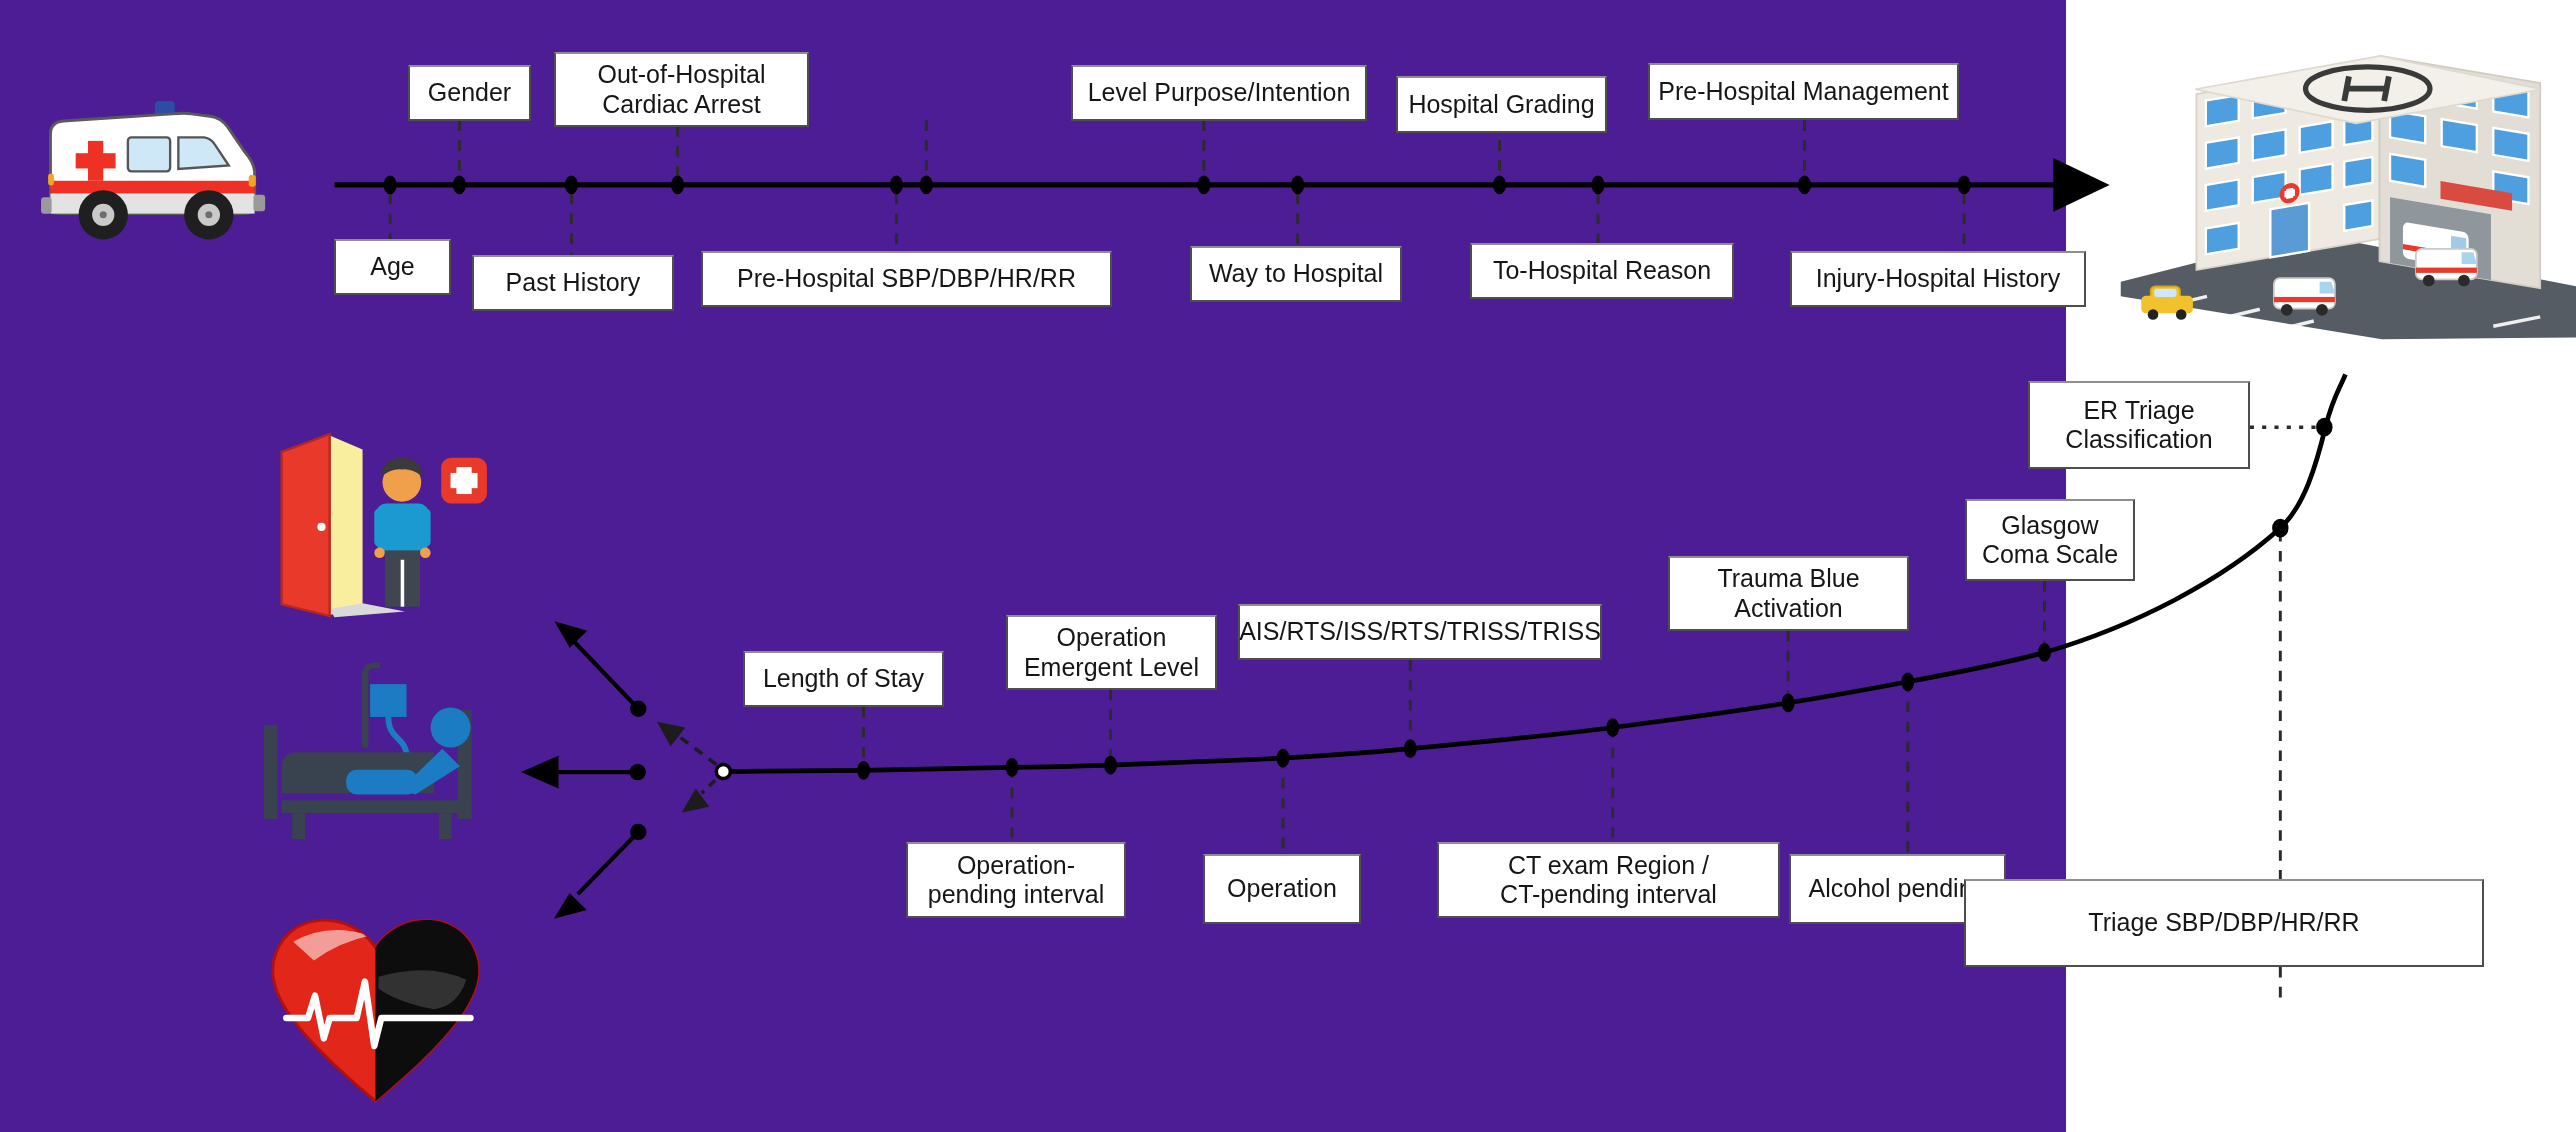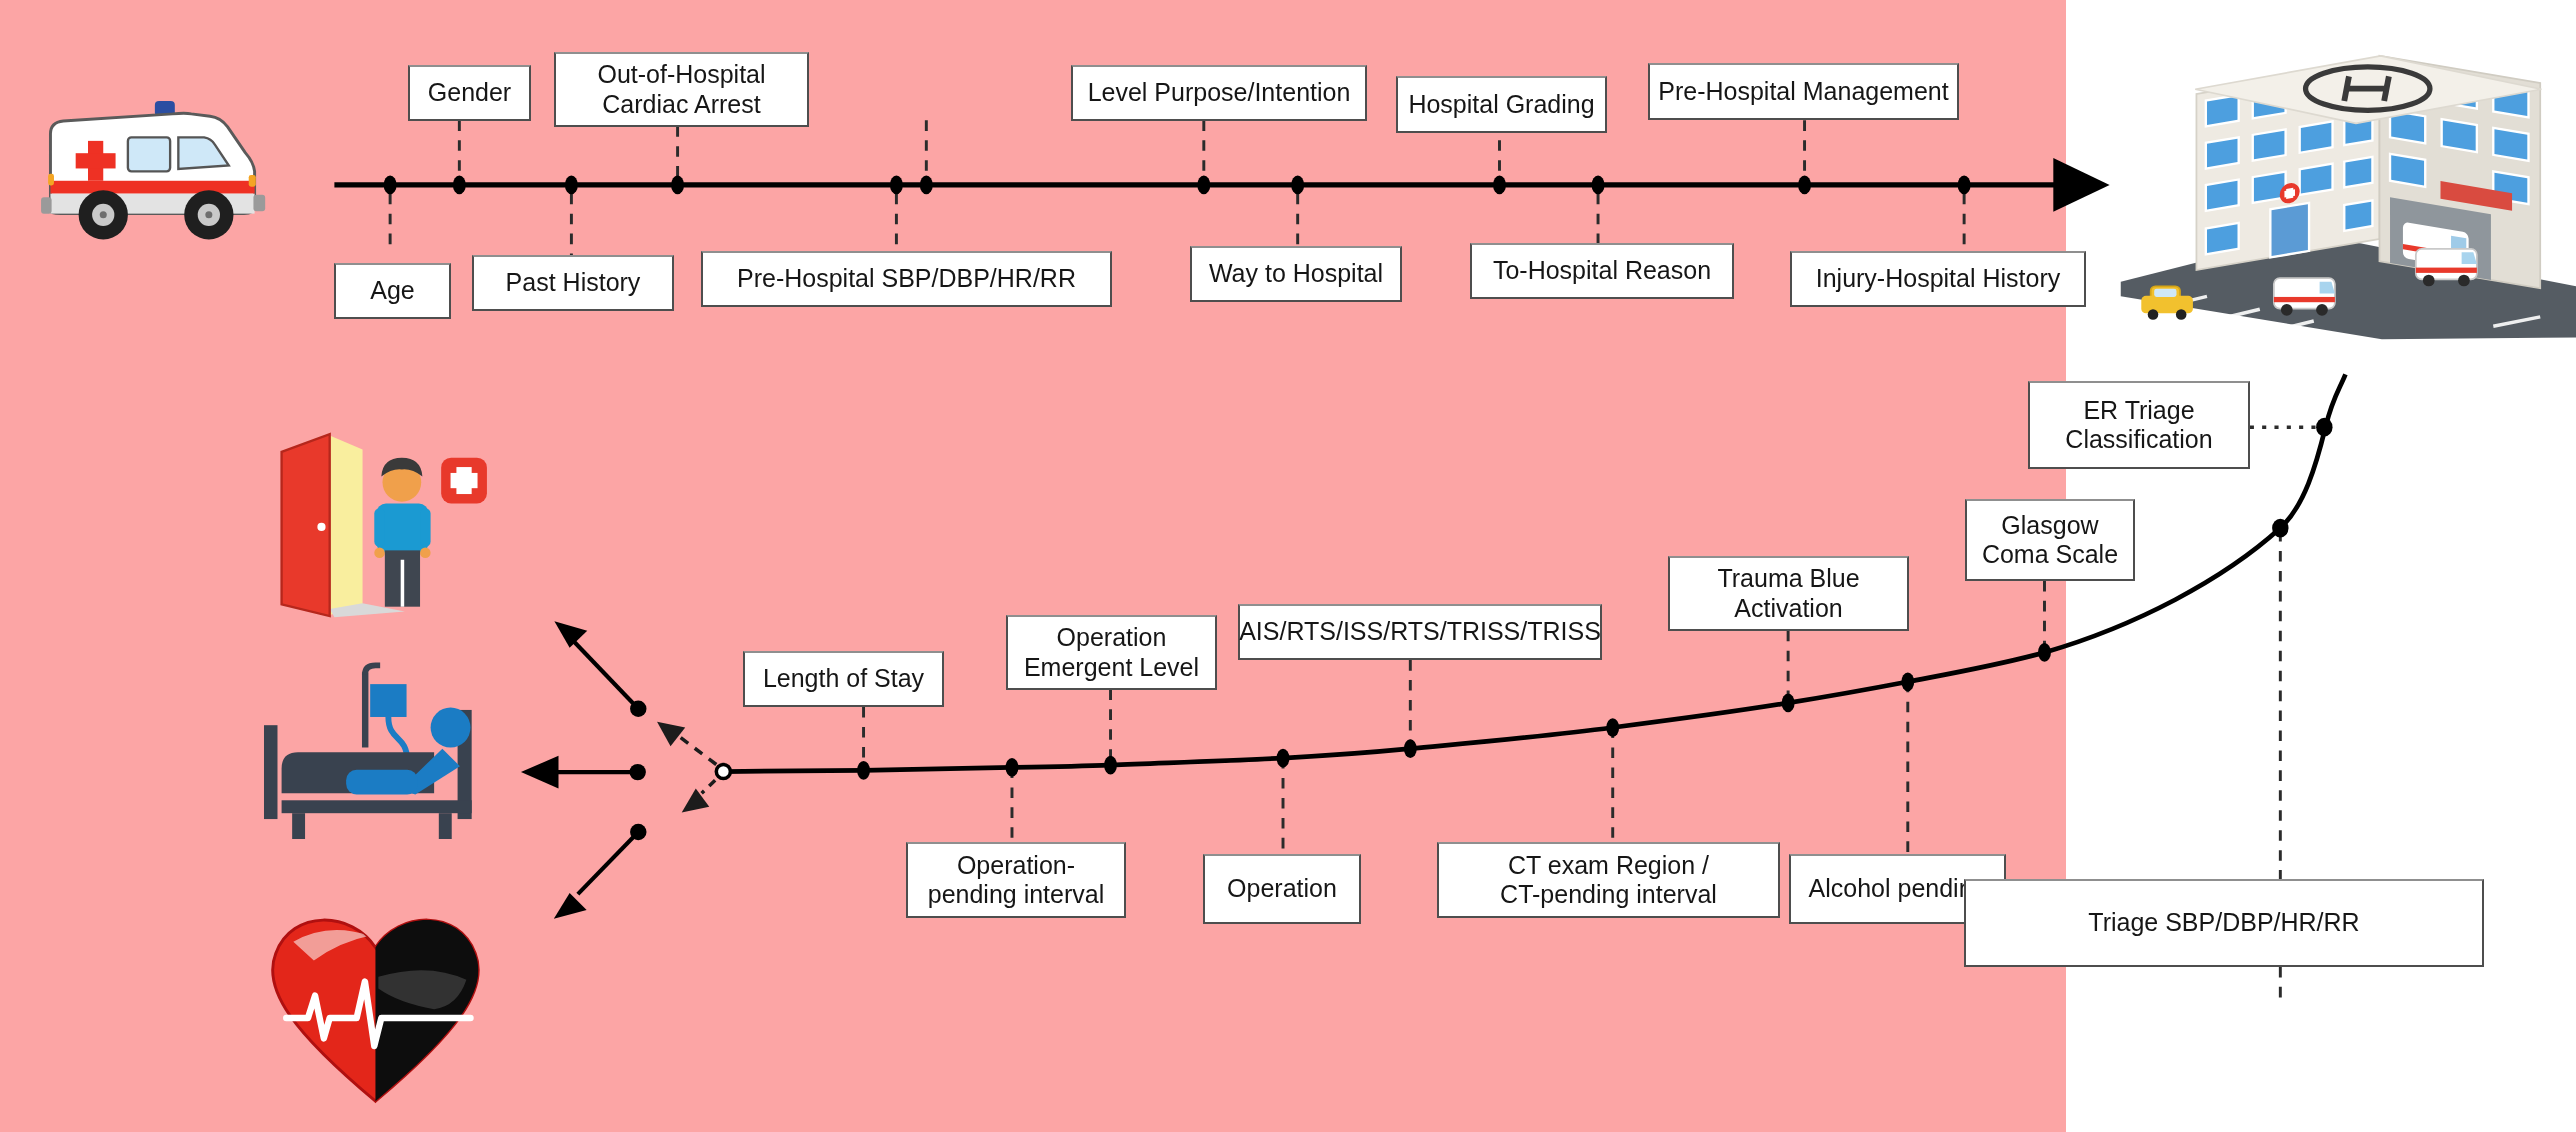--- a/index.html
+++ b/index.html
@@ -1,18 +1,18 @@
 <!DOCTYPE html>
 <html style="font-size:9.4px"><head>
 <meta charset="utf-8">
 <style>
   html,body{margin:0;padding:0;background:#ffffff;}
   body{width:2576px;height:1133px;overflow:hidden;
        font-family:"Liberation Sans","DejaVu Sans",sans-serif;}
-  .stage{position:relative;width:2066px;height:1133px;background:#fca5a5;}
+  .stage{position:relative;width:2066px;height:1133px;background:#4c1d95;}
   .art{position:absolute;left:0;top:0;width:2576px;height:1133px;z-index:1;}
   .label-box{
     position:absolute;z-index:2;background:#ffffff;
     border:2.3px solid #4e4e4e;border-top-color:#8f8f8f;
     box-sizing:border-box;display:flex;align-items:center;justify-content:center;
     text-align:center;white-space:pre-line;line-height:1.18;
     font-size:25px;color:#161616;
   }
 </style>
 </head>
@@ -292,21 +292,21 @@
     </g>
   </svg>
 
   <div class="label-box" style="left:408px;top:65px;width:123px;height:56px">Gender</div>
   <div class="label-box" style="left:554px;top:52px;width:255px;height:75px">Out-of-Hospital
 Cardiac Arrest</div>
   <div class="label-box" style="left:1071px;top:65px;width:296px;height:56px">Level Purpose/Intention</div>
   <div class="label-box" style="left:1396px;top:76px;width:211px;height:57px">Hospital Grading</div>
   <div class="label-box" style="left:1648px;top:63px;width:311px;height:57px">Pre-Hospital Management</div>
 
-  <div class="label-box" style="left:334px;top:263px;width:117px;height:56px">Age</div>
+  <div class="label-box" style="left:334px;top:239px;width:117px;height:56px">Age</div>
   <div class="label-box" style="left:472px;top:255px;width:202px;height:56px">Past History</div>
   <div class="label-box" style="left:1190px;top:246px;width:212px;height:56px">Way to Hospital</div>
   <div class="label-box" style="left:701px;top:251px;width:411px;height:56px">Pre-Hospital SBP/DBP/HR/RR</div>
   <div class="label-box" style="left:1470px;top:243px;width:264px;height:56px">To-Hospital Reason</div>
   <div class="label-box" style="left:1790px;top:251px;width:296px;height:56px">Injury-Hospital History</div>
 
   <div class="label-box" style="left:743px;top:651px;width:201px;height:56px">Length of Stay</div>
   <div class="label-box" style="left:1006px;top:615px;width:211px;height:75px">Operation
 Emergent Level</div>
   <div class="label-box" style="left:1238px;top:604px;width:364px;height:56px">AIS/RTS/ISS/RTS/TRISS/TRISS</div>

